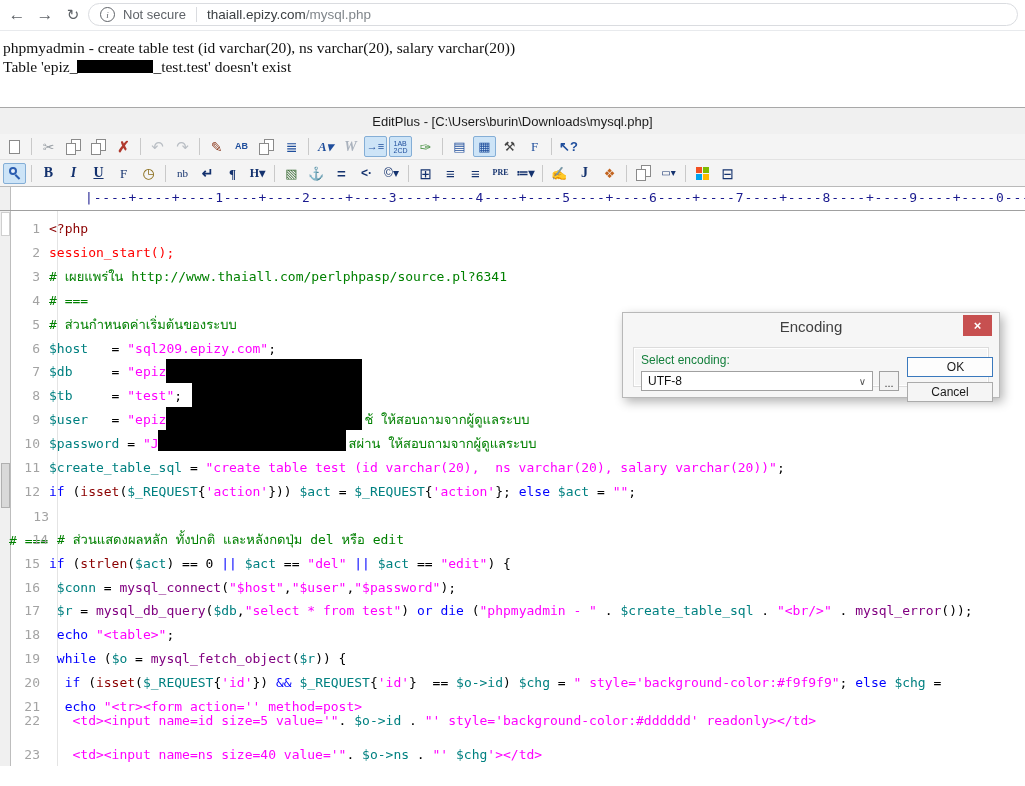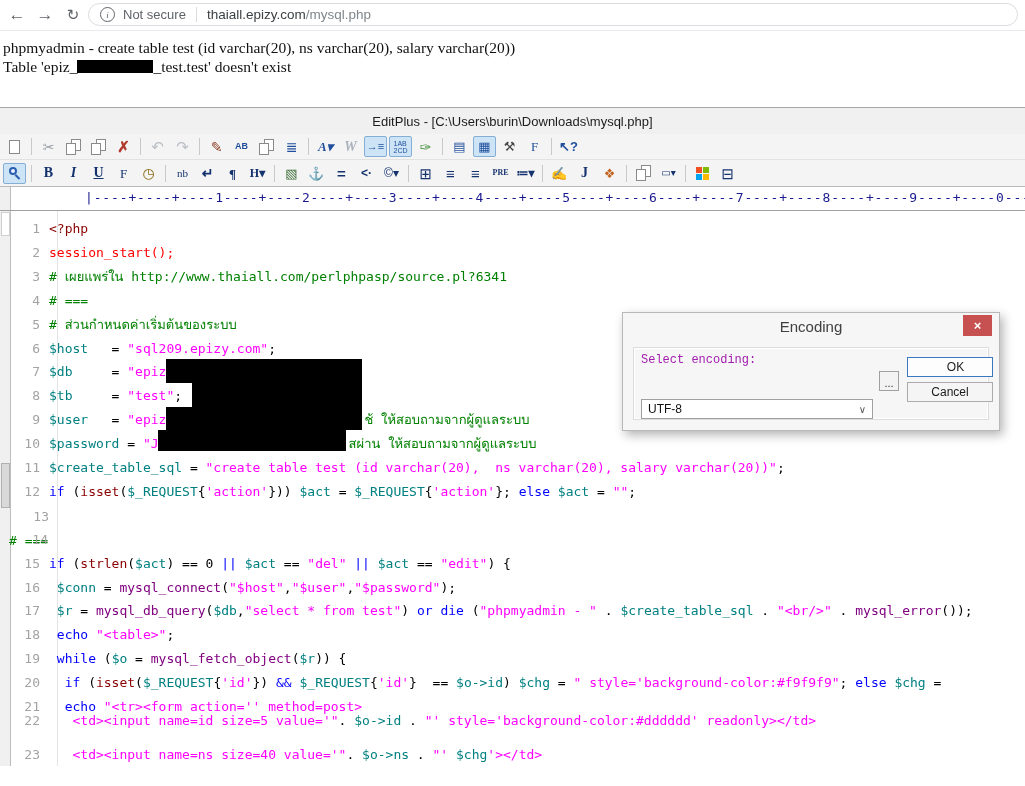--- a/index.html
+++ b/index.html
@@ -73,32 +73,32 @@
   .code-line{position:absolute;left:0;height:23.9px;display:flex;align-items:baseline;
     font-family:"DejaVu Sans Mono",monospace;font-size:13px;line-height:23.9px;white-space:pre;}
   .code-line .ln{display:inline-block;width:40px;text-align:right;color:#a3a3a3;}
   .code-line .code-text{margin-left:9px;white-space:pre;}
   .sy-b{color:#000000;} .sy-k{color:#0000ff;} .sy-v{color:#008080;} .sy-s{color:#ff00ff;}
   .sy-c{color:#008000;} .sy-m{color:#8b0000;} .sy-r{color:#ff0000;} .sy-f{color:#800080;}
   .seg-pad{display:inline-block;}
   .redaction{position:absolute;background:#000;z-index:10;}
 
   
-  .dialog{position:absolute;left:622px;top:312px;width:378px;height:119px;background:#f6f6f6;
+  .dialog{position:absolute;left:622px;top:312px;width:378px;height:86px;background:#f6f6f6;
     border:1px solid #b8b8b8;box-shadow:3px 4px 10px rgba(0,0,0,0.30);z-index:50;box-sizing:border-box;}
   .dlg-title{position:absolute;left:0;top:0;right:0;height:26px;display:flex;align-items:center;
     justify-content:center;font-size:15px;color:#404040;}
   .dlg-close{position:absolute;right:7px;top:2px;width:29px;height:21px;background:#c75050;color:#fff;
     display:flex;align-items:center;justify-content:center;font-size:13px;font-weight:bold;}
   .dlg-group{position:absolute;left:10px;top:34px;right:10px;bottom:10px;border:1px solid #dcdcdc;
     box-shadow:inset 0 0 0 1px #ffffff;}
-  .dlg-label{position:absolute;left:18px;top:40px;font-size:12px;color:#a21caf;font-family:Liberation Mono, monospace;}
+  .dlg-label{position:absolute;left:18px;top:40px;font-size:12px;color:#15803d;}
   .dlg-combo{position:absolute;left:18px;top:58px;width:232px;height:20px;background:#fff;
     border:1px solid #a0a0a0;box-sizing:border-box;display:flex;align-items:center;
-    justify-content:space-between;padding:0 6px;font-size:12px;color:#111;margin-top:28px;}
+    justify-content:space-between;padding:0 6px;font-size:12px;color:#111;}
   .combo-arrow{color:#555;font-size:10px;}
   .dlg-dots{position:absolute;left:256px;top:58px;width:20px;height:20px;background:#f3f3f3;
     border:1px solid #a0a0a0;box-sizing:border-box;display:flex;align-items:flex-end;
     justify-content:center;font-size:11px;color:#333;line-height:14px;}
   .dlg-btn{position:absolute;left:284px;width:86px;height:20px;box-sizing:border-box;
     display:flex;align-items:center;justify-content:center;font-size:12px;color:#1a1a1a;}
   .dlg-ok{top:44px;background:#fdfdfd;border:1px solid #3a79bd;padding-left:11px;}
   .dlg-cancel{top:69px;background:#f5f5f5;border:1px solid #ababab;}
 </style>
 </head>
@@ -325,21 +325,21 @@
         <div class="code-line" style="top: 77.7px;"><span class="ln">4</span><span class="code-text"><span class="sy-c"># ===</span></span></div>
         <div class="code-line" style="top: 101.6px;"><span class="ln">5</span><span class="code-text"><span class="sy-c"># ส่วนกำหนดค่าเริ่มต้นของระบบ</span></span></div>
         <div class="code-line" style="top: 125.5px;"><span class="ln">6</span><span class="code-text"><span class="sy-v">$host</span><span class="sy-b">   = </span><span class="sy-s">"sql209.epizy.com"</span><span class="sy-b">;</span></span></div>
         <div class="code-line" style="top: 149.4px;"><span class="ln">7</span><span class="code-text"><span class="sy-v">$db</span><span class="sy-b">     = </span><span class="sy-s">"epiz</span></span></div>
         <div class="code-line" style="top: 173.3px;"><span class="ln">8</span><span class="code-text"><span class="sy-v">$tb</span><span class="sy-b">     = </span><span class="sy-s">"test"</span><span class="sy-b">;</span></span></div>
         <div class="code-line" style="top: 197.2px;"><span class="ln">9</span><span class="code-text"><span class="sy-v">$user</span><span class="sy-b">   = </span><span class="sy-s">"epiz</span><span class="seg-pad" style="width: 198px;"></span><span class="sy-c">ช้ ให้สอบถามจากผู้ดูแลระบบ</span></span></div>
         <div class="code-line" style="top: 221.1px;"><span class="ln">10</span><span class="code-text"><span class="sy-v">$password</span><span class="sy-b"> = </span><span class="sy-s">"J</span><span class="seg-pad" style="width: 190px;"></span><span class="sy-c">สผ่าน ให้สอบถามจากผู้ดูแลระบบ</span></span></div>
         <div class="code-line" style="top: 245px;"><span class="ln">11</span><span class="code-text"><span class="sy-v">$create_table_sql</span><span class="sy-b"> = </span><span class="sy-s">"create table test (id varchar(20),  ns varchar(20), salary varchar(20))"</span><span class="sy-b">;</span></span></div>
         <div class="code-line" style="top: 268.9px;"><span class="ln">12</span><span class="code-text"><span class="sy-k">if</span><span class="sy-b"> (</span><span class="sy-m">isset</span><span class="sy-b">(</span><span class="sy-v">$_REQUEST</span><span class="sy-b">{</span><span class="sy-s">'action'</span><span class="sy-b">})) </span><span class="sy-v">$act</span><span class="sy-b"> = </span><span class="sy-v">$_REQUEST</span><span class="sy-b">{</span><span class="sy-s">'action'</span><span class="sy-b">}; </span><span class="sy-k">else</span><span class="sy-b"> </span><span class="sy-v">$act</span><span class="sy-b"> = </span><span class="sy-s">""</span><span class="sy-b">;</span></span></div>
         <div class="code-line" style="top: 294px; flex-direction: column;"><span class="ln">13</span><span class="code-text"><span class="sy-c"># ===</span></span></div>
-        <div class="code-line" style="top: 316.7px; padding-left: 8px;"><span class="ln">14</span></div>
+        <div class="code-line" style="top: 316.7px; padding-left: 8px;"><span class="ln">14</span><span class="code-text"><span class="sy-c"># ส่วนแสดงผลหลัก ทั้งปกติ และหลังกดปุ่ม del หรือ edit</span></span></div>
         <div class="code-line" style="top: 340.6px;"><span class="ln">15</span><span class="code-text"><span class="sy-k">if</span><span class="sy-b"> (</span><span class="sy-m">strlen</span><span class="sy-b">(</span><span class="sy-v">$act</span><span class="sy-b">) == 0 </span><span class="sy-k">||</span><span class="sy-b"> </span><span class="sy-v">$act</span><span class="sy-b"> == </span><span class="sy-s">"del"</span><span class="sy-b"> </span><span class="sy-k">||</span><span class="sy-b"> </span><span class="sy-v">$act</span><span class="sy-b"> == </span><span class="sy-s">"edit"</span><span class="sy-b">) {</span></span></div>
         <div class="code-line" style="top: 364.5px;"><span class="ln">16</span><span class="code-text"><span class="sy-b"> </span><span class="sy-v">$conn</span><span class="sy-b"> = </span><span class="sy-f">mysql_connect</span><span class="sy-b">(</span><span class="sy-s">"$host"</span><span class="sy-b">,</span><span class="sy-s">"$user"</span><span class="sy-b">,</span><span class="sy-s">"$password"</span><span class="sy-b">);</span></span></div>
         <div class="code-line" style="top: 388.4px;"><span class="ln">17</span><span class="code-text"><span class="sy-b"> </span><span class="sy-v">$r</span><span class="sy-b"> = </span><span class="sy-f">mysql_db_query</span><span class="sy-b">(</span><span class="sy-v">$db</span><span class="sy-b">,</span><span class="sy-s">"select * from test"</span><span class="sy-b">) </span><span class="sy-k">or</span><span class="sy-b"> </span><span class="sy-k">die</span><span class="sy-b"> (</span><span class="sy-s">"phpmyadmin - "</span><span class="sy-b"> . </span><span class="sy-v">$create_table_sql</span><span class="sy-b"> . </span><span class="sy-s">"&lt;br/&gt;"</span><span class="sy-b"> . </span><span class="sy-f">mysql_error</span><span class="sy-b">());</span></span></div>
         <div class="code-line" style="top: 412.3px;"><span class="ln">18</span><span class="code-text"><span class="sy-b"> </span><span class="sy-k">echo</span><span class="sy-b"> </span><span class="sy-s">"&lt;table&gt;"</span><span class="sy-b">;</span></span></div>
         <div class="code-line" style="top: 436.2px;"><span class="ln">19</span><span class="code-text"><span class="sy-b"> </span><span class="sy-k">while</span><span class="sy-b"> (</span><span class="sy-v">$o</span><span class="sy-b"> = </span><span class="sy-f">mysql_fetch_object</span><span class="sy-b">(</span><span class="sy-v">$r</span><span class="sy-b">)) {</span></span></div>
         <div class="code-line" style="top: 460.1px;"><span class="ln">20</span><span class="code-text"><span class="sy-b">  </span><span class="sy-k">if</span><span class="sy-b"> (</span><span class="sy-m">isset</span><span class="sy-b">(</span><span class="sy-v">$_REQUEST</span><span class="sy-b">{</span><span class="sy-s">'id'</span><span class="sy-b">}) </span><span class="sy-k">&amp;&amp;</span><span class="sy-b"> </span><span class="sy-v">$_REQUEST</span><span class="sy-b">{</span><span class="sy-s">'id'</span><span class="sy-b">}  == </span><span class="sy-v">$o-&gt;id</span><span class="sy-b">) </span><span class="sy-v">$chg</span><span class="sy-b"> = </span><span class="sy-s">" style='background-color:#f9f9f9"</span><span class="sy-b">; </span><span class="sy-k">else</span><span class="sy-b"> </span><span class="sy-v">$chg</span><span class="sy-b"> =</span></span></div>
         <div class="code-line" style="top: 484px;"><span class="ln">21</span><span class="code-text"><span class="sy-b">  </span><span class="sy-k">echo</span><span class="sy-b"> </span><span class="sy-s">"&lt;tr&gt;&lt;form action='' method=post&gt;</span></span></div>
         <div class="code-line" style="top: 498px;"><span class="ln">22</span><span class="code-text"><span class="sy-b">   </span><span class="sy-s">&lt;td&gt;&lt;input name=id size=5 value='"</span><span class="sy-b">. </span><span class="sy-v">$o-&gt;id</span><span class="sy-b"> . </span><span class="sy-s">"' style='background-color:#dddddd' readonly&gt;&lt;/td&gt;</span></span></div>
         <div class="code-line" style="top: 531.8px;"><span class="ln">23</span><span class="code-text"><span class="sy-b">   </span><span class="sy-s">&lt;td&gt;&lt;input name=ns size=40 value='"</span><span class="sy-b">. </span><span class="sy-v">$o-&gt;ns</span><span class="sy-b"> . </span><span class="sy-s">"' </span><span class="sy-v">$chg</span><span class="sy-s">'&gt;&lt;/td&gt;</span></span></div>
       </div>

